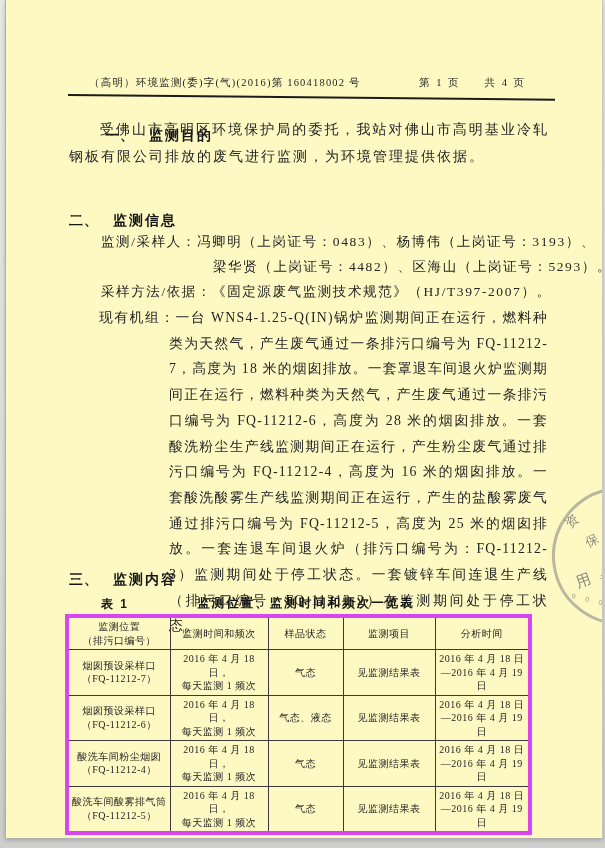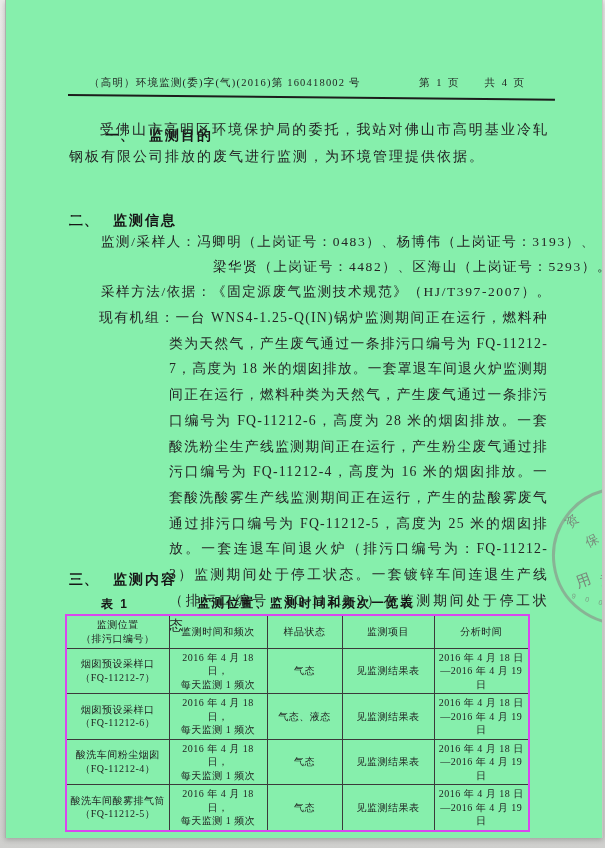--- a/index.html
+++ b/index.html
@@ -4,21 +4,21 @@
 <style>
   html,body{margin:0;padding:0;}
   body{
     width:605px;height:848px;position:relative;overflow:hidden;
     background:linear-gradient(180deg,#e9e9e7 0%,#dededc 60%,#cfcfcd 100%);
     font-family:"Liberation Serif","DejaVu Serif",serif;
     color:#262626;
   }
   .page{
     position:absolute;left:5px;top:0;width:596px;height:838px;
-    background:#86efac;overflow:hidden;
+    background:#fef9c3;overflow:hidden;
     border-left:1px solid #aeaeac;border-right:1px solid #c6c6c4;
     box-shadow:0 2px 5px rgba(0,0,0,.22);
   }
   .hei{font-family:"Liberation Sans","DejaVu Sans",sans-serif;font-weight:bold;}
 
   .doc-header{
     position:absolute;top:76px;left:83px;width:437px;
     display:flex;justify-content:space-between;align-items:baseline;
     font-size:10.5px;letter-spacing:1.2px;color:#1f1f1f;white-space:nowrap;
   }
@@ -49,21 +49,21 @@
 
   table.t1{
     position:absolute;top:614px;left:59px;width:463px;
     border-collapse:collapse;table-layout:fixed;
     font-size:10px;line-height:13.5px;color:#1f1f1f;
   }
   table.t1 th,table.t1 td{
     border:1px solid #3a3a3a;text-align:center;vertical-align:middle;
     white-space:pre-line;padding:2px 1px;font-weight:normal;letter-spacing:0.5px;
   }
-  table.t1{border:2px solid #d946ef;}
+  table.t1{border:4px solid #d946ef;}
   table.t1 thead tr{height:33px;}
   table.t1 tbody tr{height:34px;}
 
   .stamp{
     position:absolute;left:546px;top:487px;width:132px;height:132px;
     border:3px solid rgba(138,138,133,.6);border-radius:50%;
     transform:rotate(-8deg);
   }
   .stamp span{position:absolute;color:rgba(118,118,113,.85);font-family:"Liberation Sans","DejaVu Sans",sans-serif;}
   .stamp .s-a{left:16px;top:16px;font-size:13px;transform:rotate(-34deg);}

